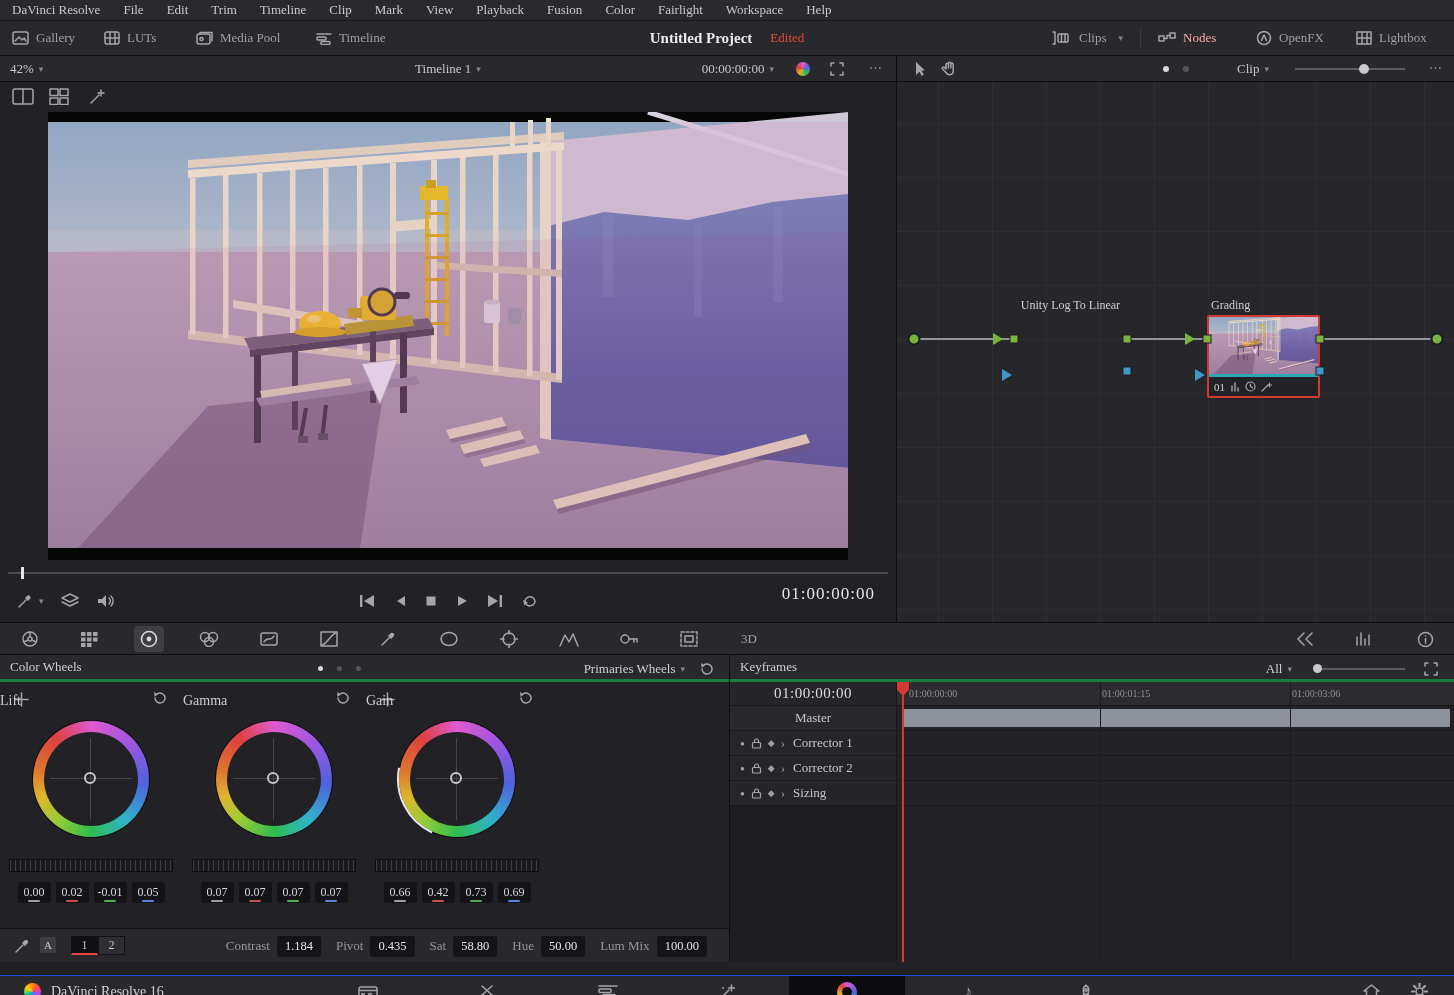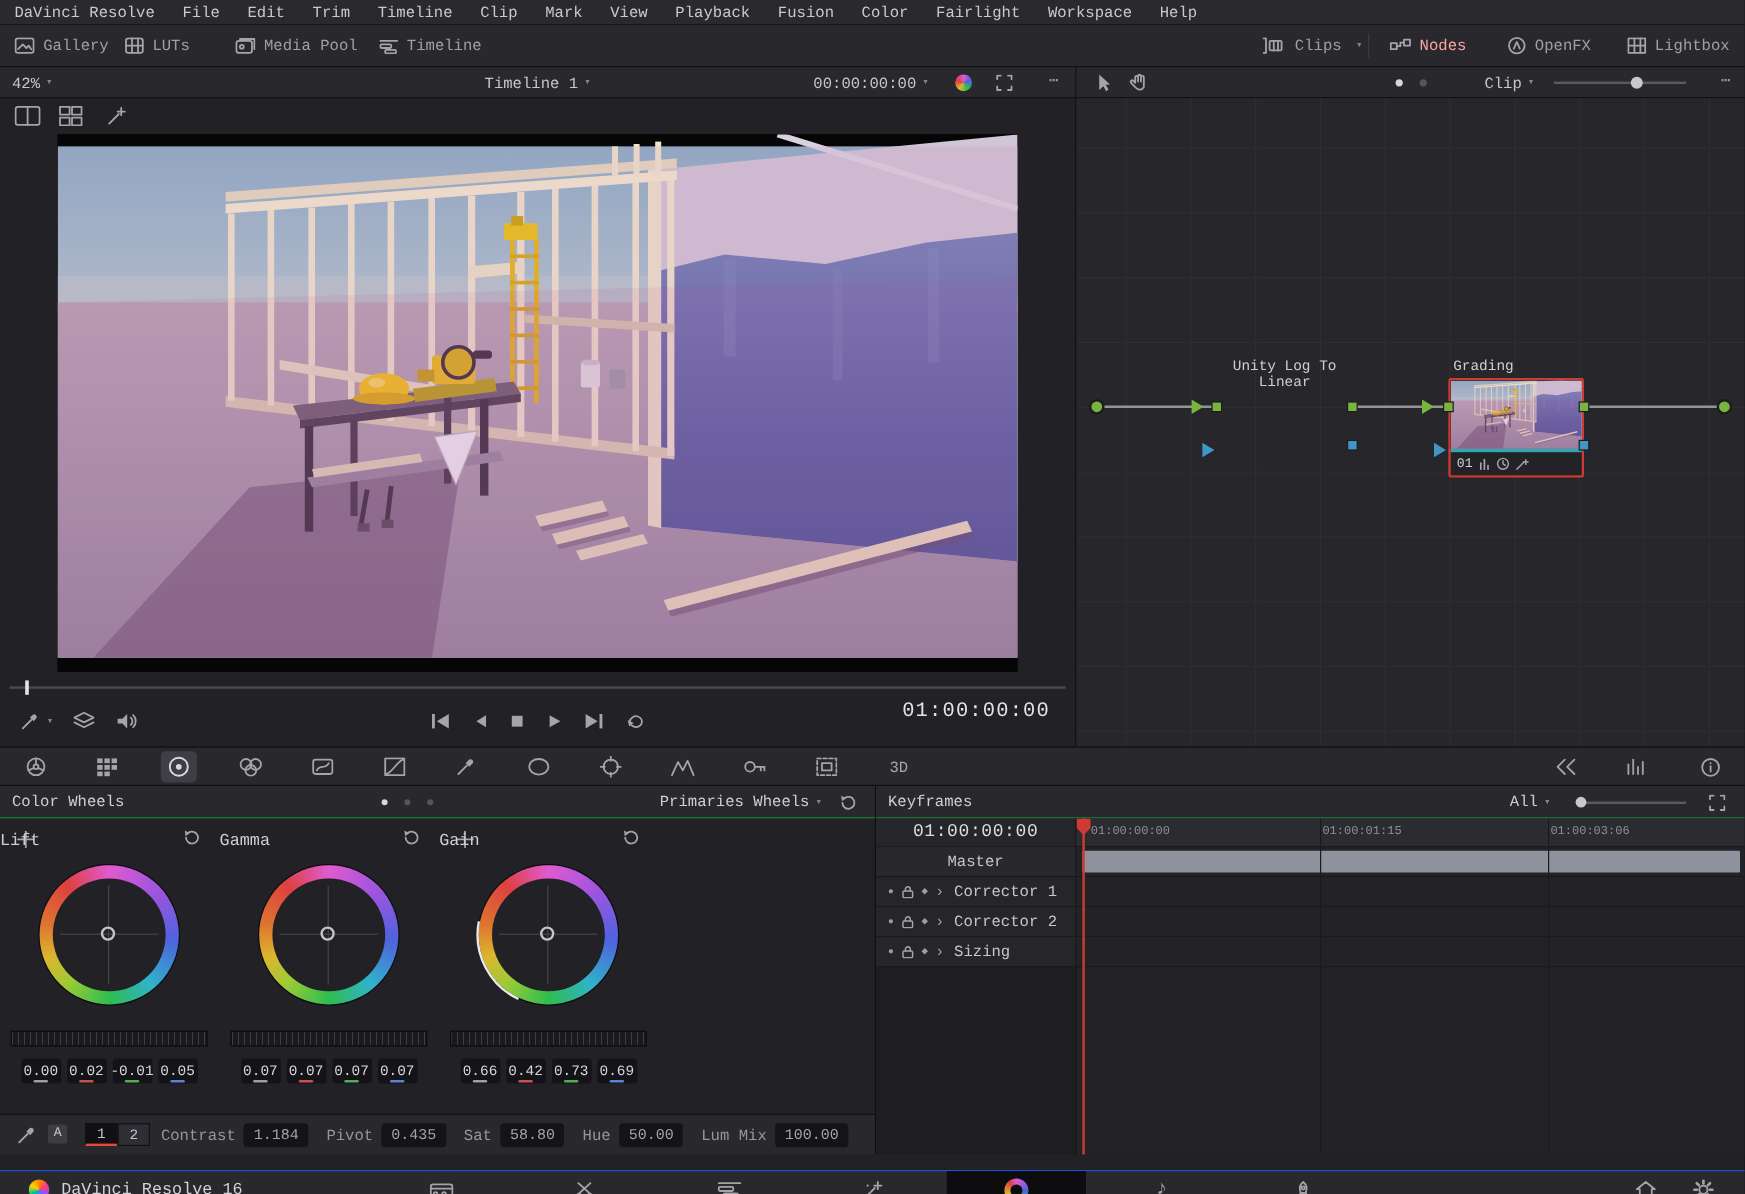--- a/index.html
+++ b/index.html
@@ -1,17 +1,17 @@
 <!DOCTYPE html>
 <html><head>
 <meta charset="utf-8">
 <style>
 *{box-sizing:border-box;margin:0;padding:0}
 body{background:#0c0c0e}
-#app{position:relative;width:1454px;height:995px;background:#212126;font-family:Liberation Mono, monospace;font-size:13px;color:#c6c6ca;overflow:hidden;cursor:default}
+#app{position:relative;width:1454px;height:995px;background:#212126;font-family:Liberation Serif, serif;font-size:13px;color:#c6c6ca;overflow:hidden;cursor:default}
 .flex{display:flex;align-items:center}
 .chev{font-size:9px;color:#85858c;margin-left:5px}
 svg.ic{display:block}
 .stroke{fill:none;stroke:#a4a4ab;stroke-width:1.5;stroke-linecap:round;stroke-linejoin:round}
 .fillic{fill:#a4a4ab}
 
 #menubar{position:absolute;top:0;left:0;right:0;height:21px;background:#29292e;display:flex;align-items:center;gap:23px;padding:0 12px;color:#c9c9cd;border-bottom:1px solid #18181b;font-size:13px}
 
 #topbar{position:absolute;top:21px;left:0;right:0;height:35px;background:#28282d;border-bottom:1px solid #0f0f12}
 .tbtn{position:absolute;top:0;height:34px;display:flex;align-items:center;gap:7px;color:#9fa0a6}
@@ -38,42 +38,42 @@
 .node .nline{height:3px}
 .node .nfoot{height:19px;display:flex;align-items:center;gap:5px;padding:0 5px;background:#232327;font-size:11px;color:#cfcfd3}
 #wires{position:absolute;left:0;top:0;pointer-events:none}
 
 #midbar{position:absolute;top:622px;left:0;right:0;height:33px;background:#28282d;border-top:1px solid #0f0f12;border-bottom:1px solid #0f0f12}
 .mico{position:absolute;top:3px;width:30px;height:26px;display:flex;align-items:center;justify-content:center;border-radius:4px}
 .mico.active{background:#3e3e45}
 
 #wheelspanel{position:absolute;left:0;top:655px;width:730px;height:307px;background:#212126;border-right:1px solid #0f0f12}
 #kfpanel{position:absolute;left:730px;top:655px;width:724px;height:307px;background:#232327}
-.phead{position:absolute;top:0;left:0;right:0;height:27px;background:#28282d;border-bottom:1px solid #15803d;display:flex;align-items:center;padding:0 10px;font-size:13px;color:#cfcfd3}
+.phead{position:absolute;top:0;left:0;right:0;height:27px;background:#28282d;border-bottom:3px solid #15803d;display:flex;align-items:center;padding:0 10px;font-size:13px;color:#cfcfd3}
 
 .wcol{position:absolute;top:27px;width:182px;height:246px}
 .whead{position:absolute;top:11px;left:0;right:0;text-align:left;font-size:14px;color:#cfcfd3}
 .wtarget{position:absolute;left:14px;top:10px}
 .wreset{position:absolute;right:16px;top:9px}
 .wheel{position:absolute;left:33px;top:39px;width:116px;height:116px;border-radius:50%;background:conic-gradient(from 0deg,#e05ad0,#9a55e0 50deg,#4f63dd 95deg,#2fb3c9 140deg,#2fbd4f 180deg,#9ccb35 220deg,#ddb52e 250deg,#dd7430 280deg,#dd4040 320deg,#e05ad0 360deg);box-shadow:0 0 0 1px #0c0c0f}
 .winner{position:absolute;inset:11px;border-radius:50%;background:#212126}
 .wh{position:absolute;left:17px;right:17px;top:57px;height:1px;background:#45454c}
 .wv{position:absolute;top:17px;bottom:17px;left:57px;width:1px;background:#45454c}
 .wc{position:absolute;left:51px;top:51px;width:12px;height:12px;border:2px solid #c4c4ca;border-radius:50%}
 .garc{position:absolute;left:-3px;top:-3px}
 .wslider{position:absolute;left:9px;right:9px;top:177px;height:13px;background:#191a1d;border:1px solid #0e0e11;background-image:repeating-linear-gradient(90deg,#3d3d44 0 1px,transparent 1px 5px)}
 .wvals{position:absolute;left:0;right:0;top:200px;display:flex;justify-content:center;gap:5px}
 .vbox{position:relative;width:33px;height:21px;background:#141418;border-radius:3px;font-size:12px;color:#d6d6da;display:flex;align-items:center;justify-content:center}
 .vbox.wide{width:46px}
 .vbox::after{content:"";position:absolute;bottom:1px;left:50%;transform:translateX(-50%);width:12px;height:2px;border-radius:1px}
 .u-y::after{background:#9d9da4}.u-r::after{background:#c75050}.u-g::after{background:#4fae54}.u-b::after{background:#5b82d6}
 #wparams{position:absolute;left:0;right:0;bottom:0;height:34px;background:#28282d;border-top:1px solid #121215}
 .pgrp{display:flex;align-items:center}
 .plbl{color:#96969c;font-size:13px;margin-right:7px}
-.pbox{background:#141418;border-radius:3px;padding:3px 8px;font-size:12.5px;color:#a3a3a3;text-align:center}
+.pbox{background:#141418;border-radius:3px;padding:3px 8px;font-size:12.5px;color:#e5e5e5;text-align:center}
 .tabbox{width:27px;height:19px;display:flex;align-items:center;justify-content:center;font-size:12px;color:#c4c4ca;background:#2e2e34;border:1px solid #121215}
 .tabbox.active{background:#101014;border-bottom:2px solid #e8483b}
 
 .kf-left{position:absolute;left:0;width:167px;background:#26262a;border-right:1px solid #17171a;border-bottom:1px solid #1a1a1d;display:flex;align-items:center}
 .kf-right{position:absolute;left:167px;right:0;border-bottom:1px solid #1a1a1d}
 .kf-icons{display:flex;align-items:center;gap:6px;padding-left:10px;color:#9d9da4}
 .kvline{position:absolute;top:27px;bottom:0;width:1px;background:#1b1b1f}
 #playhead-line{position:absolute;left:172px;top:27px;bottom:0;width:2px;background:#cf3b33}
 #playhead-flag{position:absolute;left:167px;top:27px;width:12px;height:14px;background:#cf3b33;clip-path:polygon(0 0,100% 0,100% 55%,50% 100%,0 55%)}
 
@@ -241,20 +241,24 @@
   </div>
   <div class="tbtn" style="left:316px">
     <svg class="ic" width="16" height="14">
           <line x1="1" y1="3" x2="15" y2="3" class="stroke"></line>
           <rect x="1" y="6" width="9" height="3" rx="1" class="stroke"></rect>
           <rect x="5" y="10.5" width="9" height="3" rx="1" class="stroke"></rect>
         </svg>
     <span>Timeline</span>
   </div>
 
+  <div id="proj-title">
+    <span class="t">Untitled Project</span>
+    <span class="e">Edited</span>
+  </div>
 
   <div class="tbtn" style="left:1052px">
     <svg class="ic" width="20" height="14">
           <path d="M3 1 v12 M1 1 h2 M1 13 h2" class="stroke"></path>
           <rect x="6" y="3" width="10" height="8" rx="1" class="stroke"></rect>
           <line x1="9.5" y1="3" x2="9.5" y2="11" class="stroke"></line>
           <line x1="13" y1="3" x2="13" y2="11" class="stroke"></line>
         </svg>
     <span>Clips</span>
     <span class="chev">▾</span>

